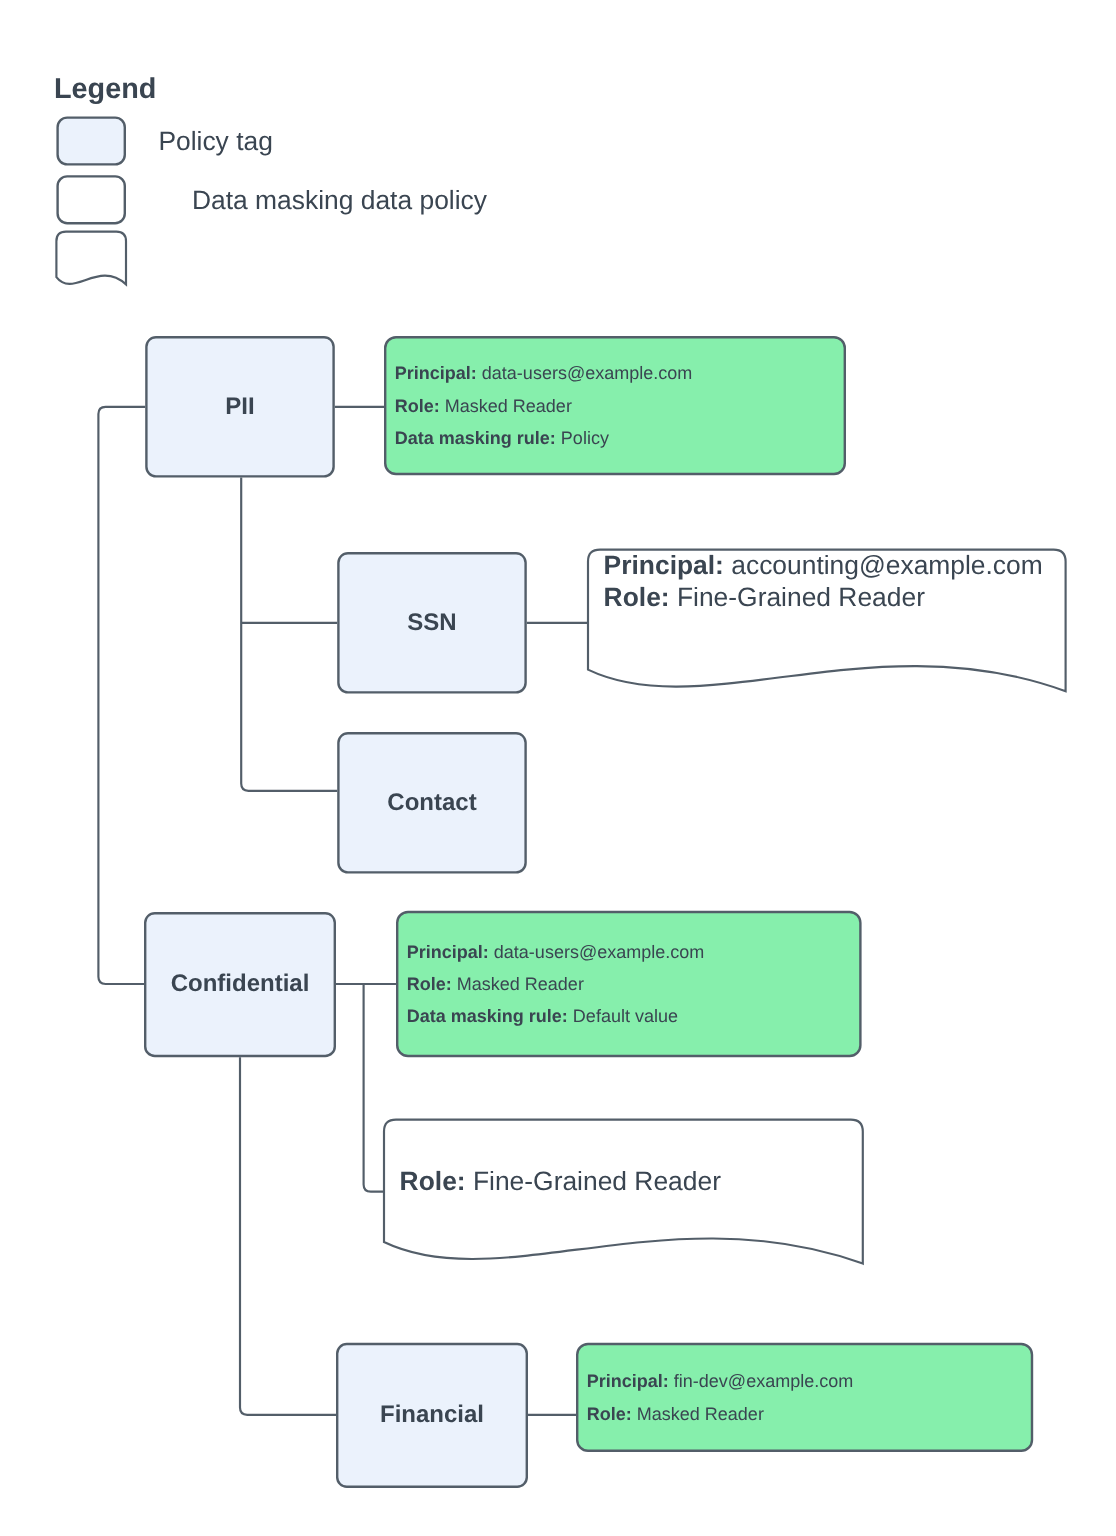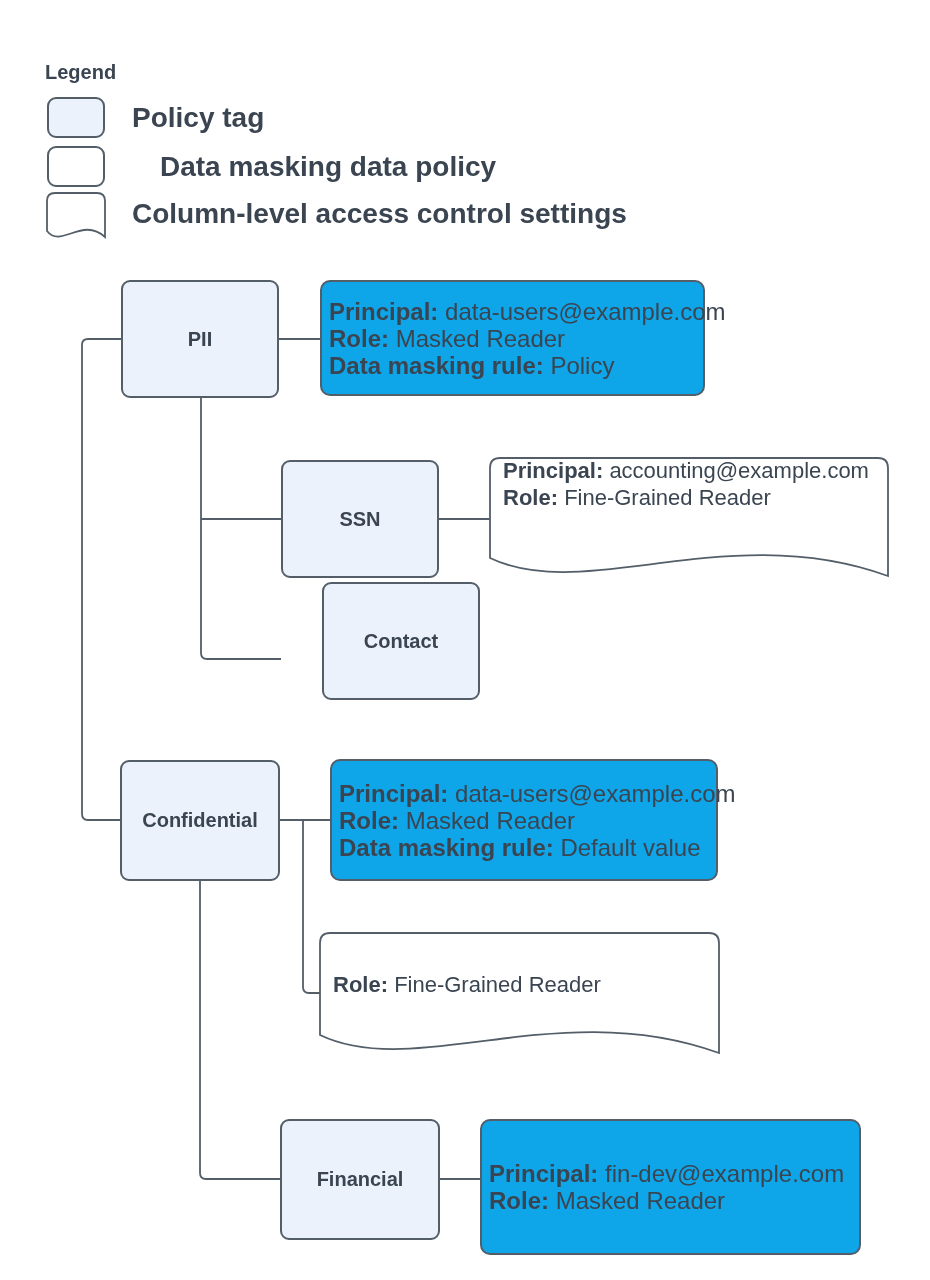--- a/index.html
+++ b/index.html
@@ -22,60 +22,60 @@
     border: 2px solid #535E69;
     border-radius: 9px;
     display: flex;
     align-items: center;
     justify-content: center;
     font-weight: bold;
     font-size: 20px;
   }
   .pbox {
     position: absolute;
-    background: #0ea5e9;
+    background: #86efac;
     border: 2px solid #535E69;
     border-radius: 10px;
     display: flex;
     flex-direction: column;
     justify-content: center;
     padding-left: 7px;
-    font-size: 24px;
+    font-size: 15px;
     line-height: 27px;
     white-space: nowrap;
   }
   .dtext {
     position: absolute;
     display: flex;
     flex-direction: column;
     justify-content: center;
     padding-left: 7px;
     font-size: 22px;
     line-height: 27px;
     white-space: nowrap;
   }
   .k { font-weight: bold; }
   .legend-title {
     position: absolute;
-    font-size: 20px;
+    font-size: 24px;
     font-weight: bold;
   }
   .swatch {
     position: absolute;
     border: 2px solid #535E69;
     border-radius: 9px;
     background: #ffffff;
   }
   .swatch.blue { background: #EBF2FC; }
   .llabel {
     position: absolute;
     display: flex;
     align-items: center;
-    font-weight: bold;
-    font-size: 28px;
+    font-weight: normal;
+    font-size: 22px;
     white-space: nowrap;
   }
 </style>
 </head>
 <body>
 
 <div class="canvas">
 
   <svg class="wires" width="930" height="1280" viewBox="0 0 930 1280" fill="none" stroke="#535E69" stroke-width="1.8">
 
@@ -96,31 +96,30 @@
   </svg>
 
   <div class="legend-title" style="left:45px; top:61px;">Legend</div>
 
   <div class="swatch blue" style="left:47px; top:97px; width:58px; height:41px;"></div>
   <div class="llabel" style="left:132px; top:97px; height:41px;">Policy tag</div>
 
   <div class="swatch" style="left:47px; top:146px; width:58px; height:41px;"></div>
   <div class="llabel" style="left:132px; top:146px; height:41px;margin-left:28px;">Data masking data policy</div>
 
-  <div class="llabel" style="left:132px; top:193px; height:41px;">Column-level access control settings</div>
 
   <div class="node" style="left:121px; top:280px; width:158px; height:118px;">
     <span>PII</span>
   </div>
 
   <div class="node" style="left:281px; top:460px; width:158px; height:118px;">
     <span>SSN</span>
   </div>
 
-  <div class="node" style="left:281px; top:582px; width:158px; height:118px;margin-left:41px;">
+  <div class="node" style="left:281px; top:610px; width:158px; height:118px;">
     <span>Contact</span>
   </div>
 
   <div class="node" style="left:280px; top:1119px; width:160px; height:121px;">
     <span>Financial</span>
   </div>
 
   <div class="node" style="left:120px; top:760px; width:160px; height:121px;">
     <span>Confidential</span>
   </div>
@@ -148,21 +147,21 @@
     <div>
       <span class="k">Role:</span>
       <span>Masked Reader</span>
     </div>
     <div>
       <span class="k">Data masking rule:</span>
       <span>Default value</span>
     </div>
   </div>
 
-  <div class="pbox" style="left:480px; top:1119px; width:381px; height:136px;">
+  <div class="pbox" style="left:480px; top:1119px; width:381px; height:91px;">
     <div>
       <span class="k">Principal:</span>
       <span>fin-dev@example.com</span>
     </div>
     <div>
       <span class="k">Role:</span>
       <span>Masked Reader</span>
     </div>
   </div>
 

